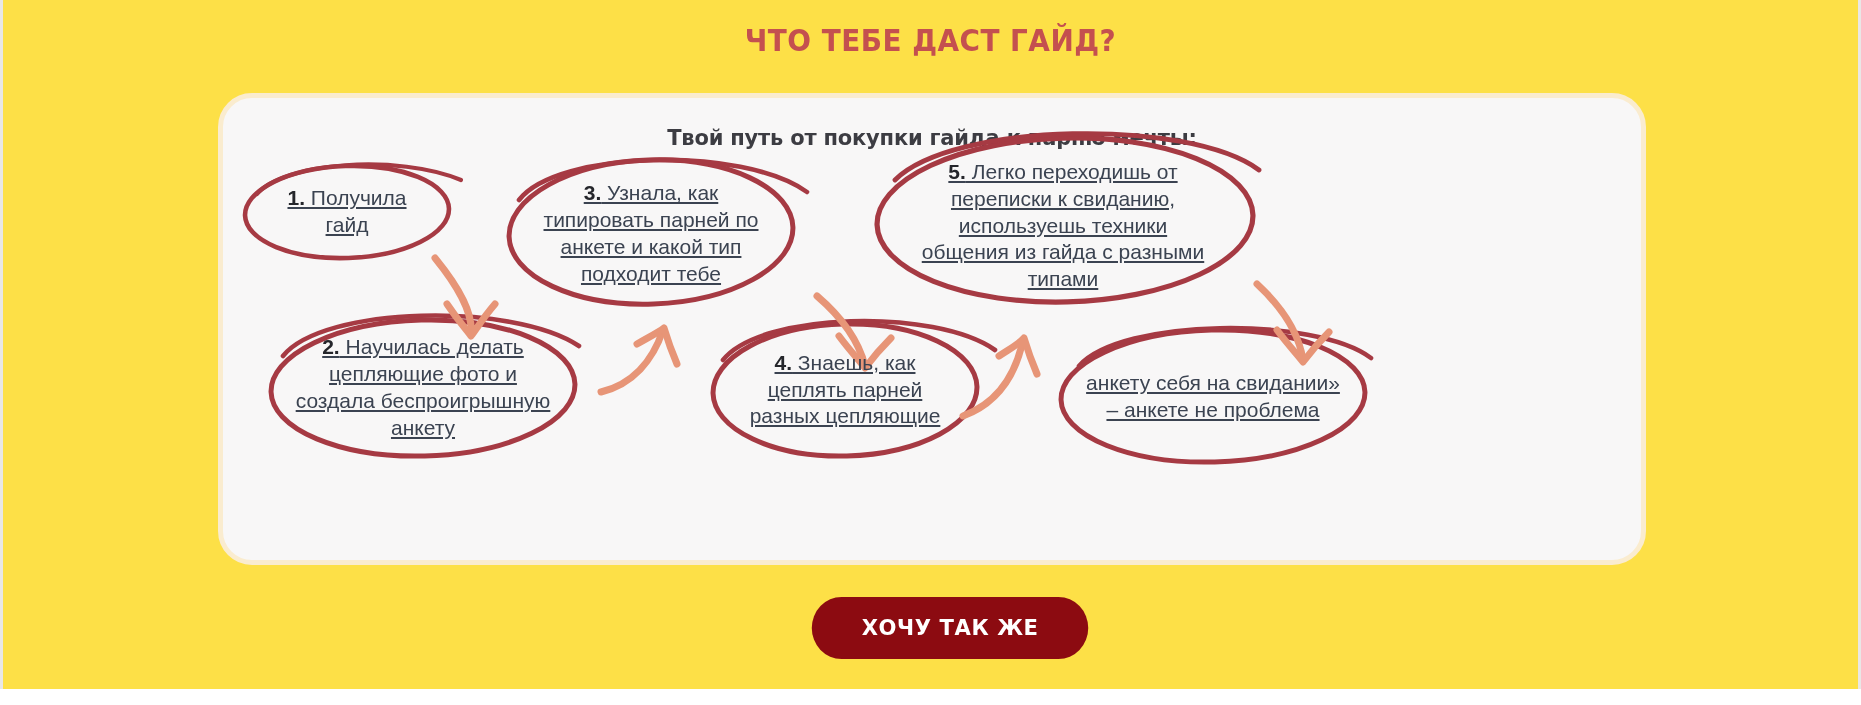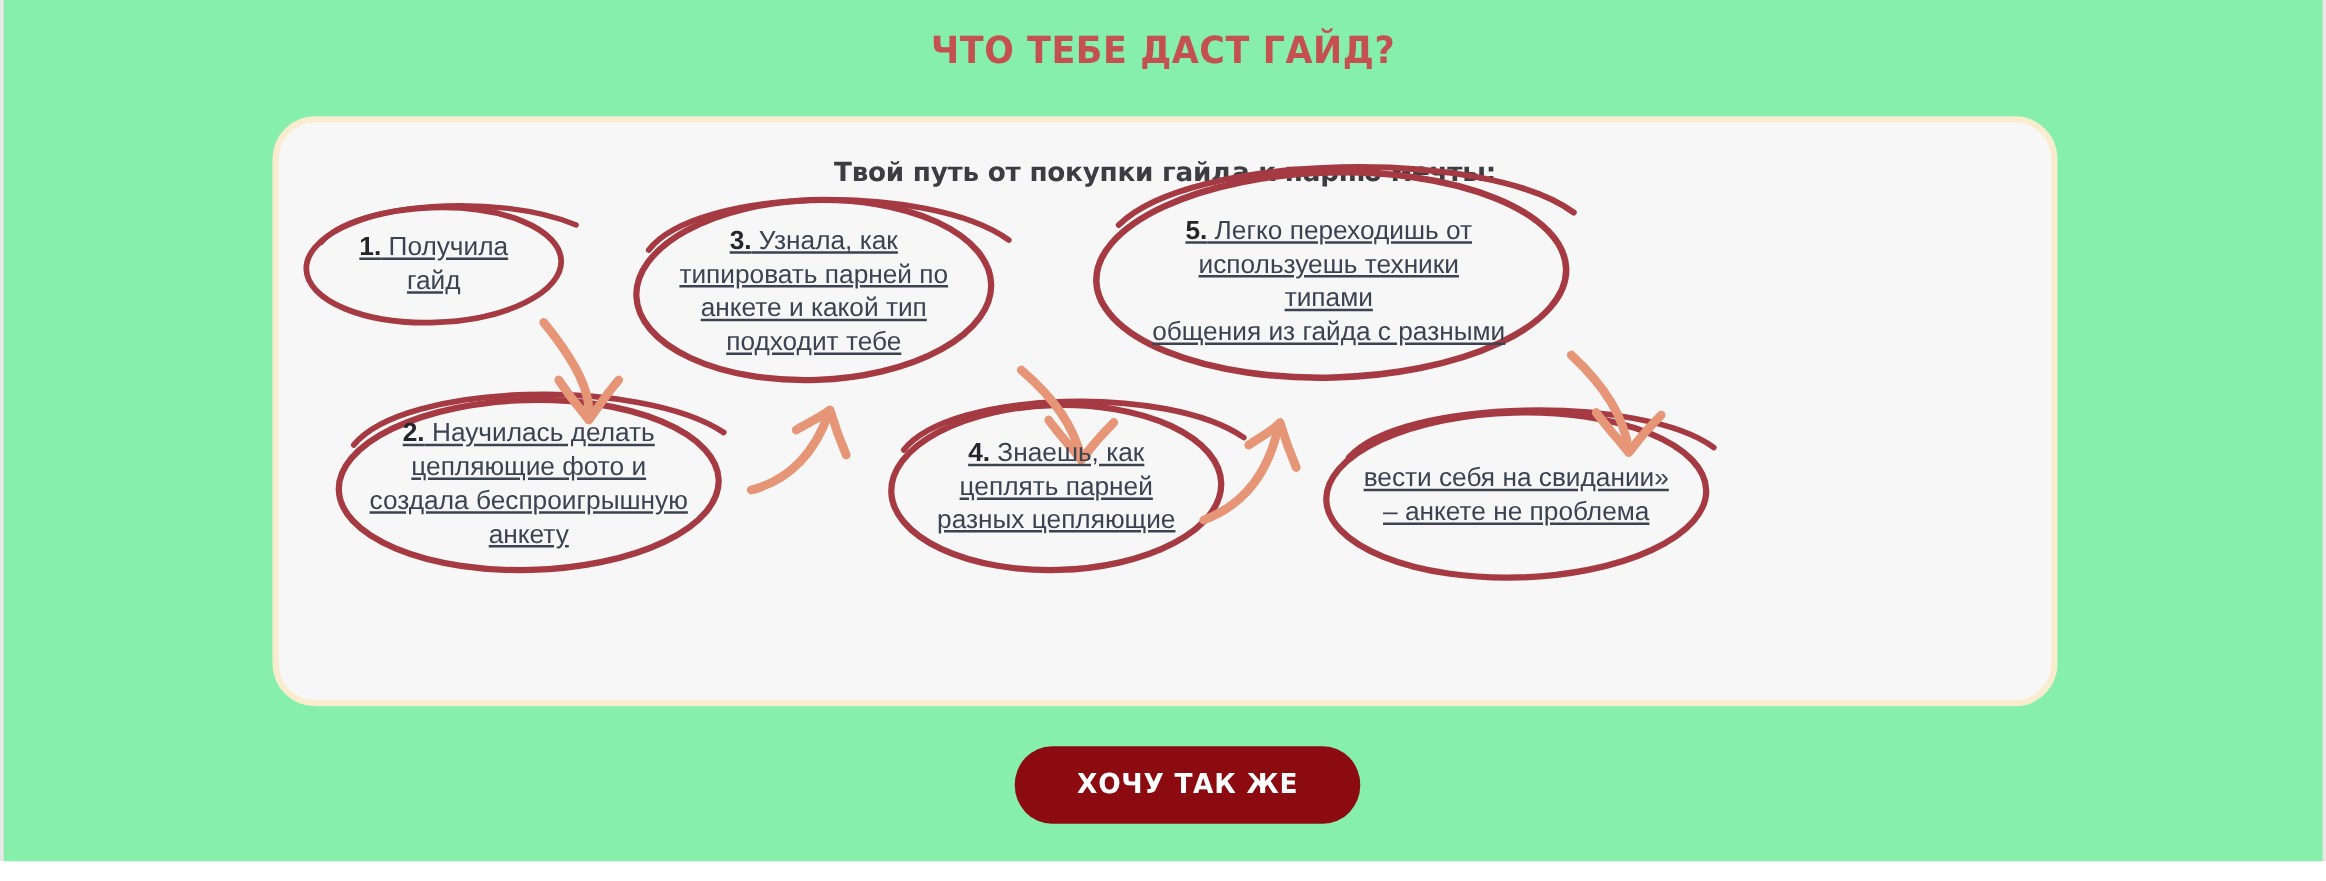--- a/index.html
+++ b/index.html
@@ -10,21 +10,21 @@
     width: 1861px;
     height: 705px;
     background: #ffffff;
     font-family: "Liberation Sans", sans-serif;
     overflow: hidden;
   }
   #page {
     position: relative;
     width: 1861px;
     height: 705px;
-    background: #86efac;
+    background: #fde047;
     box-sizing: border-box;
   }
   #page::after {
     content: "";
     position: absolute;
     left: 0; right: 0; bottom: 0;
     height: 16px;
     background: #ffffff;
   }
   .left-edge {
@@ -250,29 +250,30 @@
       <div>
         <span class="bubble-text"><span class="num">4.</span>  Знаешь, как</span>
         <span class="bubble-text">цеплять парней</span>
         <span class="bubble-text">разных цепляющие</span>
       </div>
     </div>
 
     <div class="bubble b5">
       <div>
         <span class="bubble-text"><span class="num">5.</span>  Легко переходишь от</span>
+        <span class="bubble-text">переписки к свиданию,</span>
         <span class="bubble-text">используешь техники</span>
+        <span class="bubble-text">общения из гайда с разными</span>
         <span class="bubble-text">типами</span>
-        <span class="bubble-text">общения из гайда с разными</span>
       </div>
     </div>
 
     <div class="bubble b6">
       <div>
-        <span class="bubble-text">вести себя на свидании»</span>
+        <span class="bubble-text">анкету себя на свидании»</span>
         <span class="bubble-text">– анкете не проблема</span>
       </div>
     </div>
 
   </div>
 
   <div class="cta-wrap">
     <button class="cta-button">ХОЧУ ТАК ЖЕ</button>
   </div>
 

